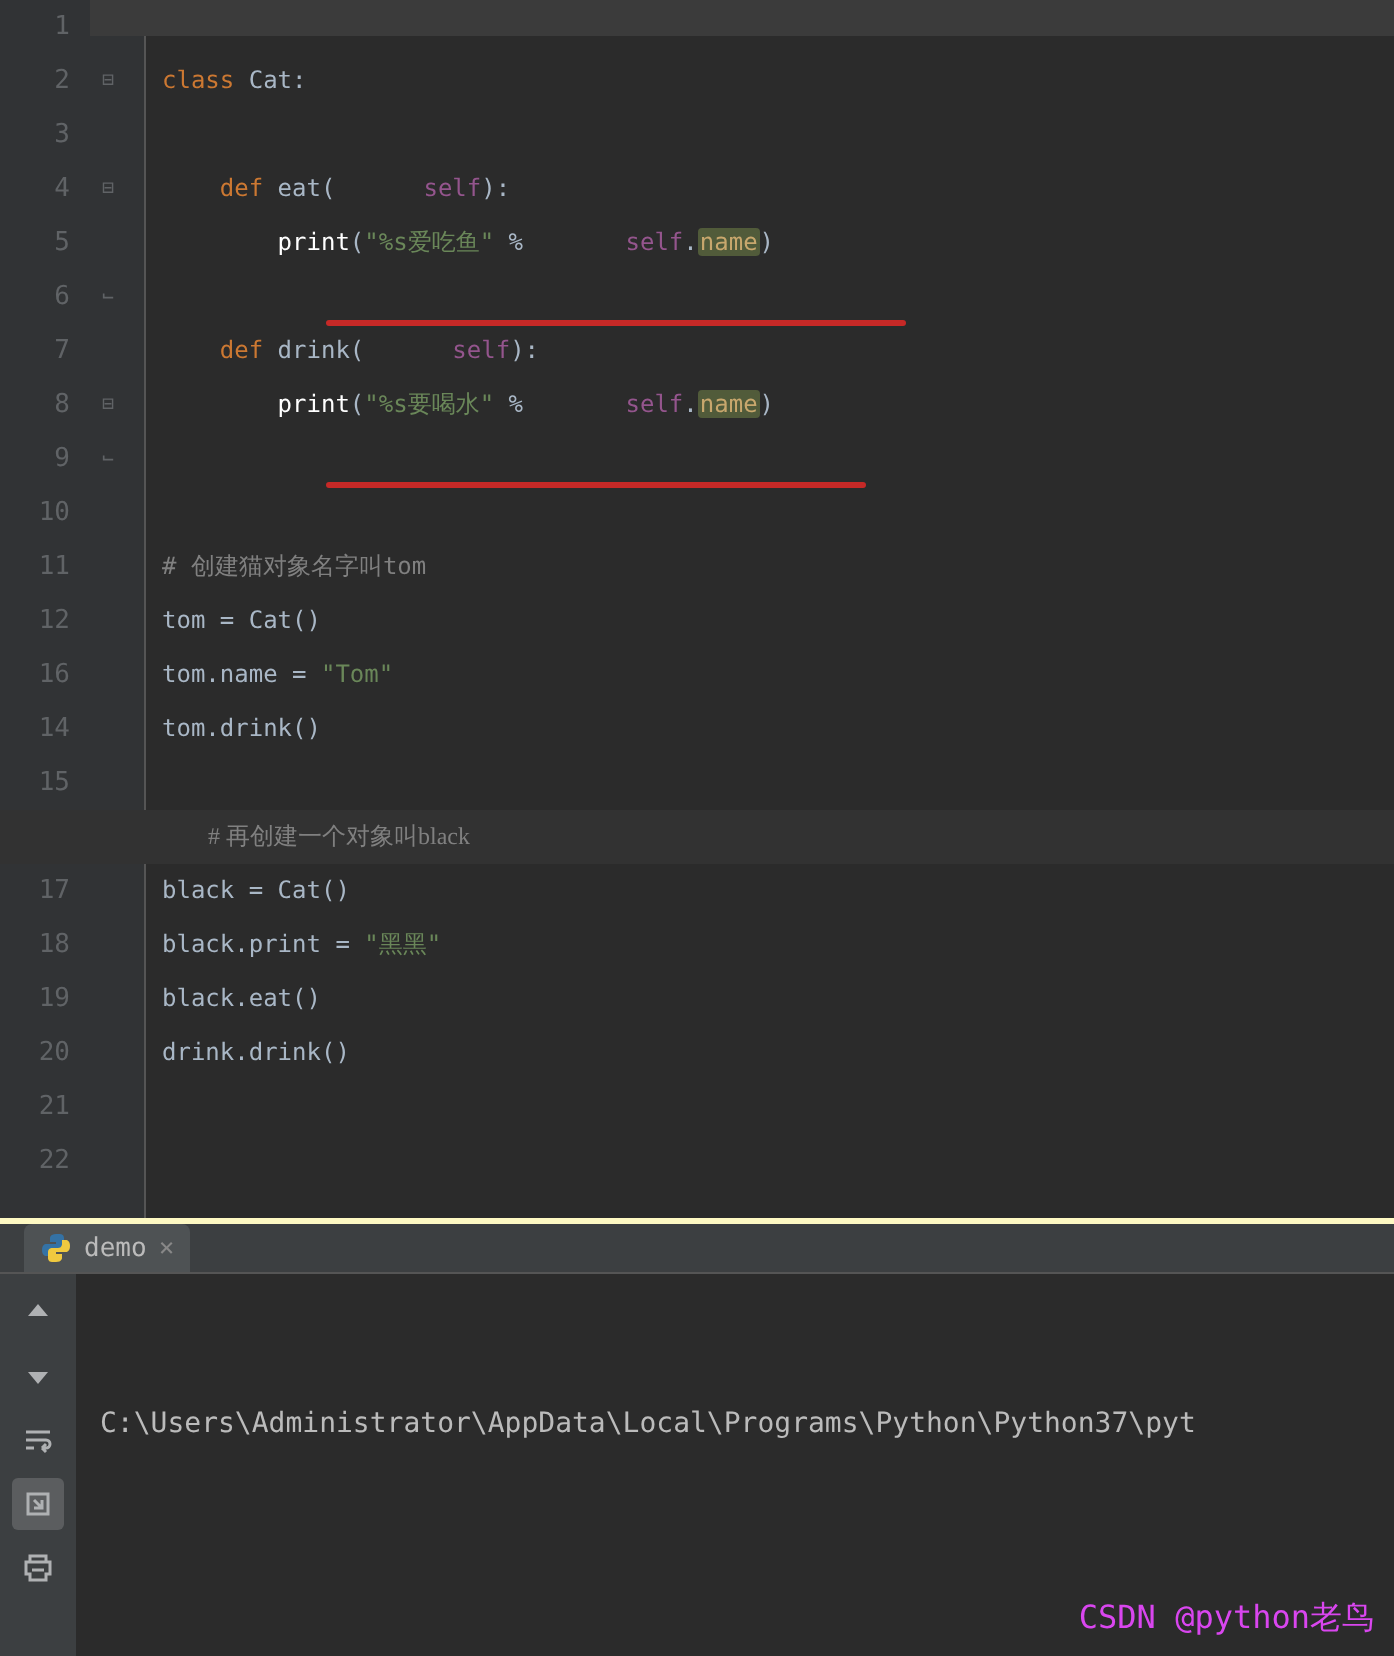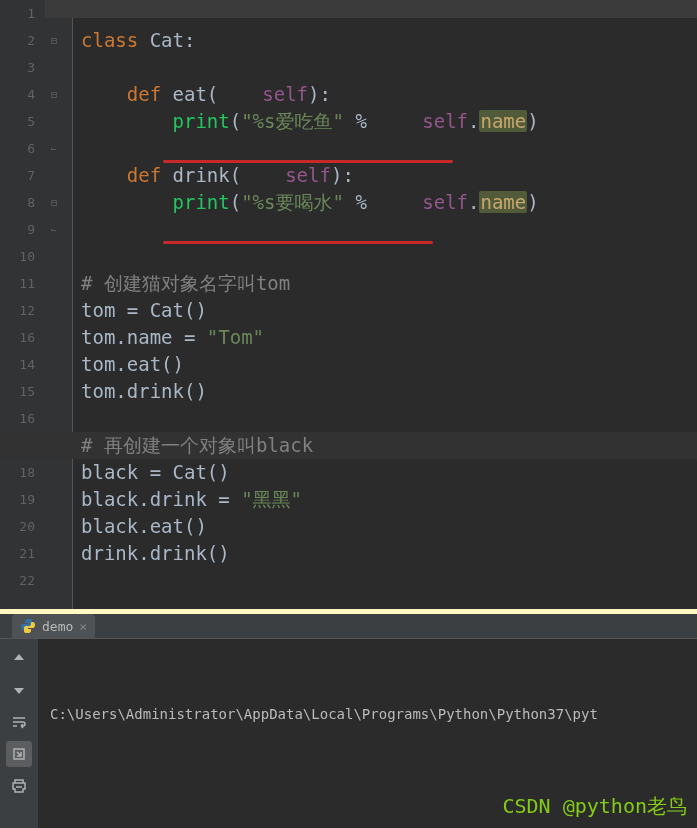--- a/index.html
+++ b/index.html
@@ -39,51 +39,51 @@
     left: 6px;
     color: #606366;
     font-size: 10px;
     line-height: 27px;
   }
   .code-area {
     flex: 1;
     line-height: 27px;
     padding-left: 8px;
     position: relative;
-    font-size: 19px;
+    font-size: 12px;
   }
   .code-bg-top {
     position: absolute;
     top: 0; left: -28px; right: 0;
     height: 18px;
     background: #3b3b3b;
     z-index: 0;
   }
   .code-line { position: relative; height: 27px; white-space: pre; z-index: 2; }
   .kw { color: #cc7832; }
-  .builtin { color: #22c55e; }
+  .builtin { color: #ffffff; }
   .self { color: #94558d; margin-left: 44px; }
   .str { color: #6a8759; }
   .comment { color: #808080; }
   .attr-hl { background: #515b3a; color: #c8a76d; padding: 0 1px; border-radius: 2px;}
   .plain { color: #a9b7c6; }
   .underline {
     position: absolute;
     height: 3px;
     background: #c62927;
     border-radius: 2px;
     z-index: 3;
   }
   .bottom-pane {
     position: absolute;
     top: 609px;
     left: 0; right: 0;
     height: 219px;
     background: #2b2b2b;
-    border-top: 5px solid #fef9c3;
+    border-top: 3px solid #fef9c3;
     display: flex;
     flex-direction: column;
   }
   .tab-bar {
     height: 40px;
     background: #3c3f41;
     display: flex;
     align-items: flex-end;
     padding-left: 12px;
     border-bottom: 1px solid #555;
@@ -132,22 +132,22 @@
     font-size: 14px;
     line-height: 26px;
     white-space: pre;
     overflow: hidden;
     position: relative;
   }
   .watermark {
     position: absolute;
     bottom: 8px;
     right: 10px;
-    color: #84cc16;
-    font-size: 20px;
+    color: #d946ef;
+    font-size: 16px;
   }
 </style>
 </head>
 <body>
 
 <div class="editor">
   <div class="gutter">
     <div>1</div>
     <div>2</div>
     <div>3</div>
@@ -186,26 +186,25 @@
     <div class="code-line"><span class="kw">    def </span><span class="plain">eat</span><span class="plain">(</span><span class="self">self</span><span class="plain">):</span></div>
     <div class="code-line"><span>        </span><span class="builtin">print</span><span class="plain">(</span><span class="str">"%s爱吃鱼"</span><span class="plain"> % </span><span class="self">self</span><span class="plain">.</span><span class="attr-hl">name</span><span class="plain">)</span></div>
     <div class="code-line"><span></span></div>
     <div class="code-line"><span class="kw">    def </span><span class="plain">drink</span><span class="plain">(</span><span class="self">self</span><span class="plain">):</span></div>
     <div class="code-line"><span>        </span><span class="builtin">print</span><span class="plain">(</span><span class="str">"%s要喝水"</span><span class="plain"> % </span><span class="self">self</span><span class="plain">.</span><span class="attr-hl">name</span><span class="plain">)</span></div>
     <div class="code-line"><span></span></div>
     <div class="code-line"><span></span></div>
     <div class="code-line"><span class="comment"># 创建猫对象名字叫tom</span></div>
     <div class="code-line"><span class="plain">tom = Cat()</span></div>
     <div class="code-line"><span class="plain">tom.name = </span><span class="str">"Tom"</span></div>
-    <div class="code-line"><span class="plain">tom.eat()</span></div>
     <div class="code-line"><span class="plain">tom.drink()</span></div>
     <div class="code-line"><span></span></div>
-    <div class="code-line" style="background:#323232;margin-left:-81px;padding-left:81px;"><span class="comment"># 再创建一个对象叫black</span></div>
+    <div class="code-line" style="background:#323232;margin-left:-81px;padding-left:104px;font-family:Liberation Serif, serif;"><span class="comment"># 再创建一个对象叫black</span></div>
     <div class="code-line"><span class="plain">black = Cat()</span></div>
-    <div class="code-line"><span class="plain">black.drink = </span><span class="str">"黑黑"</span></div>
+    <div class="code-line"><span class="plain">black.print = </span><span class="str">"黑黑"</span></div>
     <div class="code-line"><span class="plain">black.eat()</span></div>
     <div class="code-line"><span class="plain">drink.drink()</span></div>
 
     <div class="underline" style="top:160px;left:90px;width:290px;"></div>
     <div class="underline" style="top:241px;left:90px;width:270px;"></div>
   </div>
 </div>
 
 <div class="bottom-pane">
   <div class="tab-bar">

